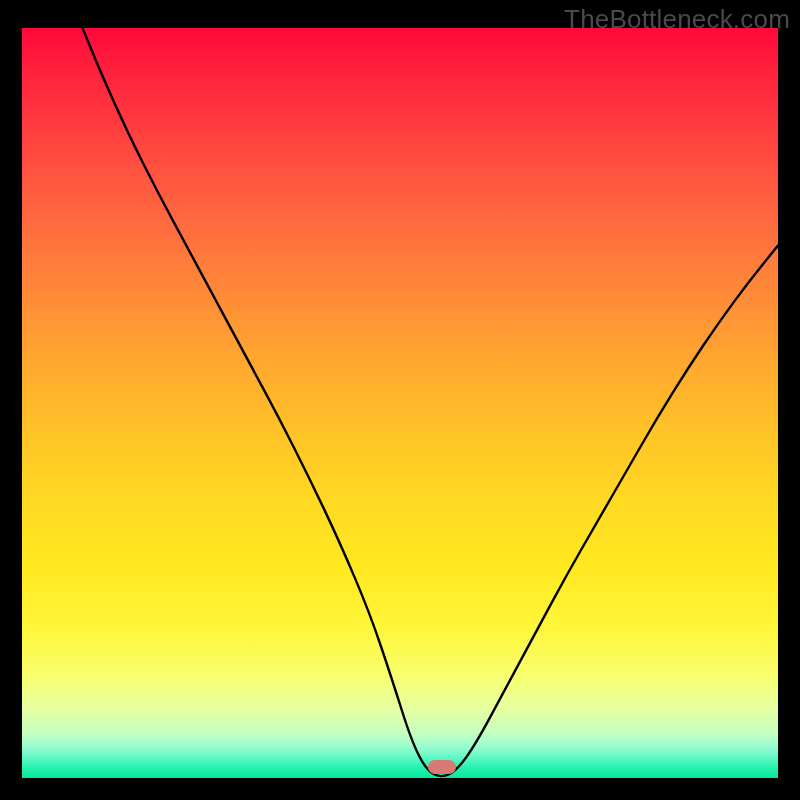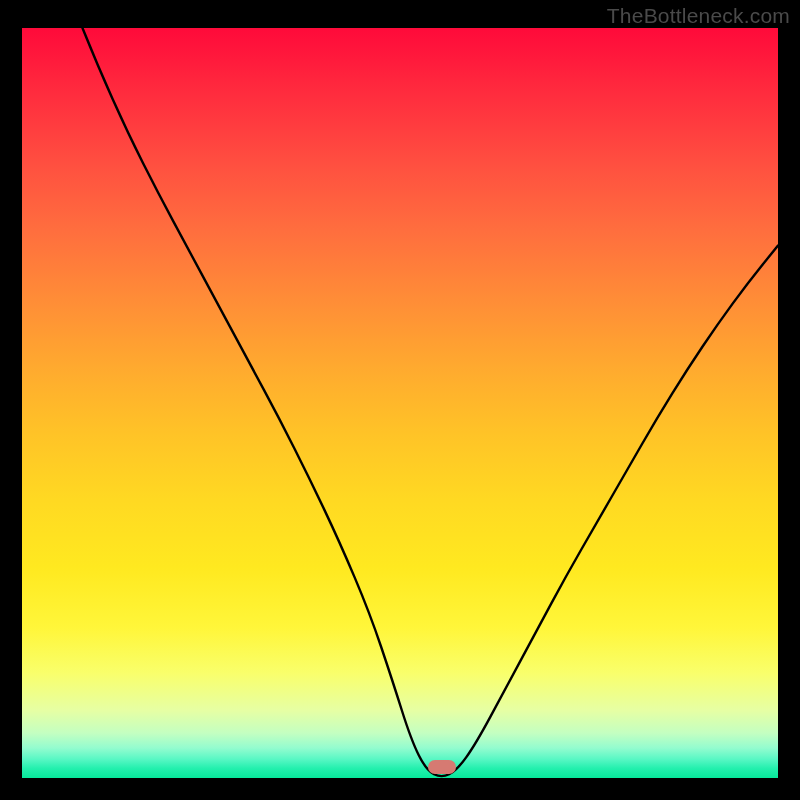--- a/index.html
+++ b/index.html
@@ -15,21 +15,21 @@
     position: relative;
     width: 800px;
     height: 800px;
     background: #000;
   }
   .watermark {
     position: absolute;
     top: 4px;
     right: 10px;
     color: #4a4a4a;
-    font-size: 21px;
+    font-size: 26px;
     font-weight: 500;
     letter-spacing: 0.2px;
     z-index: 5;
   }
   .plot {
     position: absolute;
     left: 22px;
     top: 28px;
     width: 756px;
     height: 750px;

